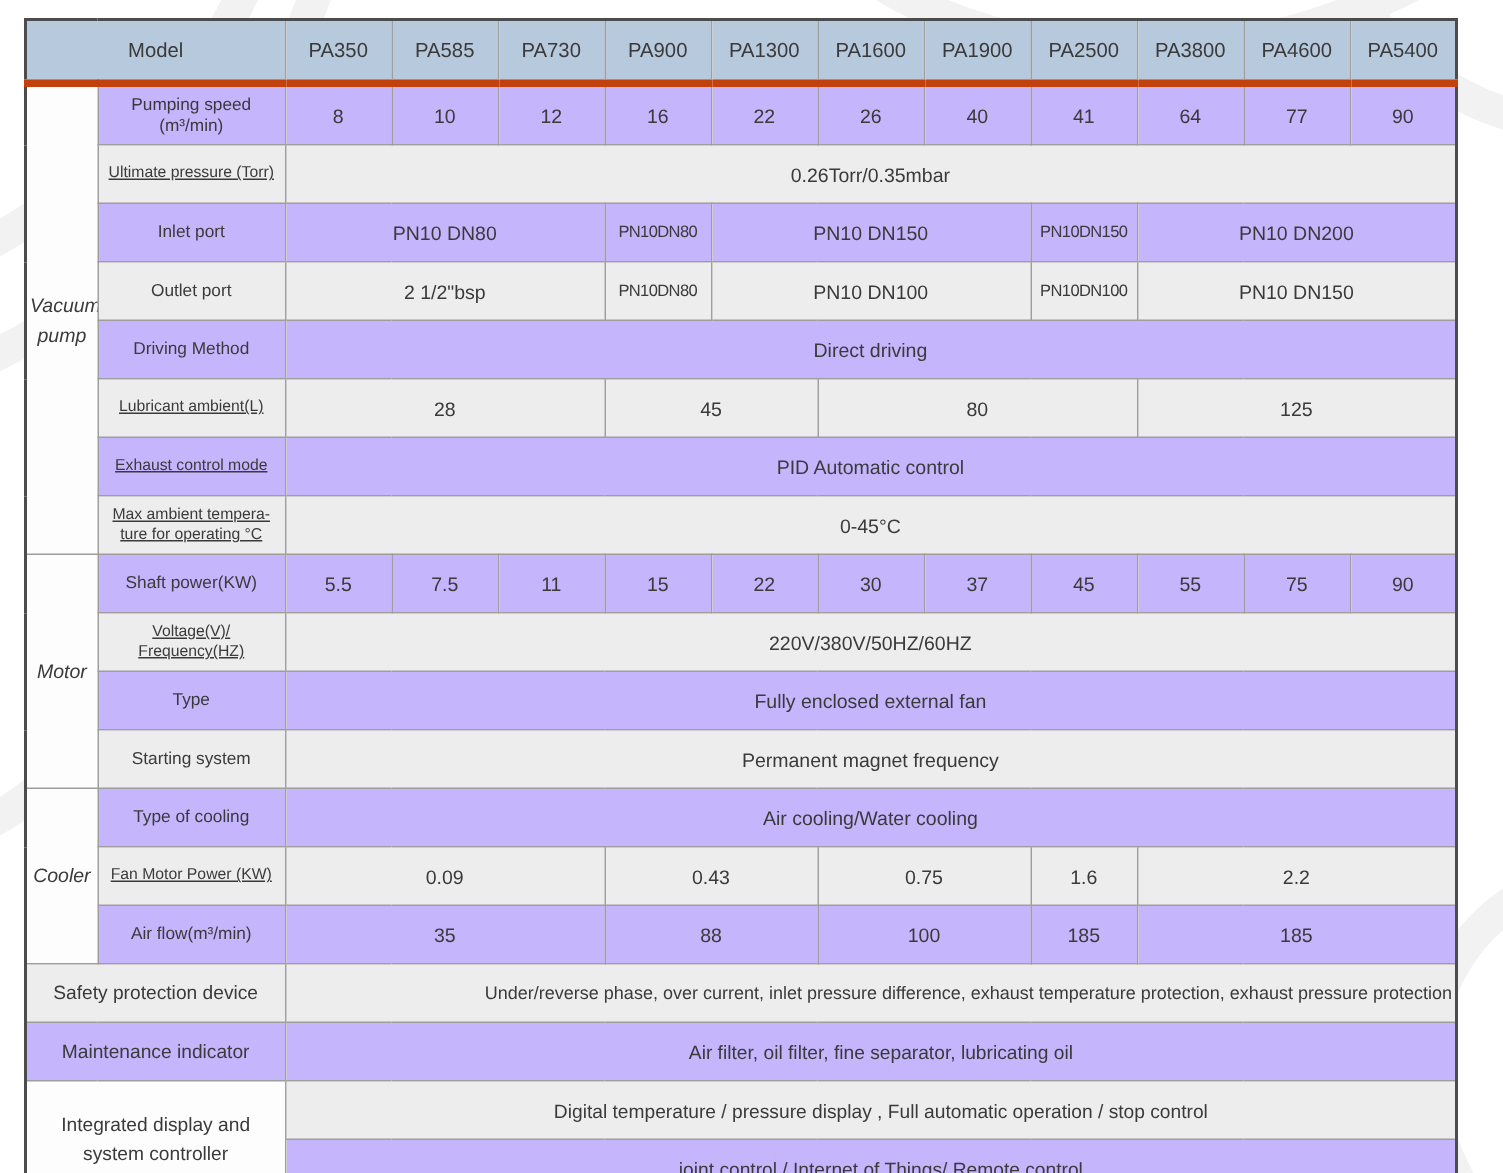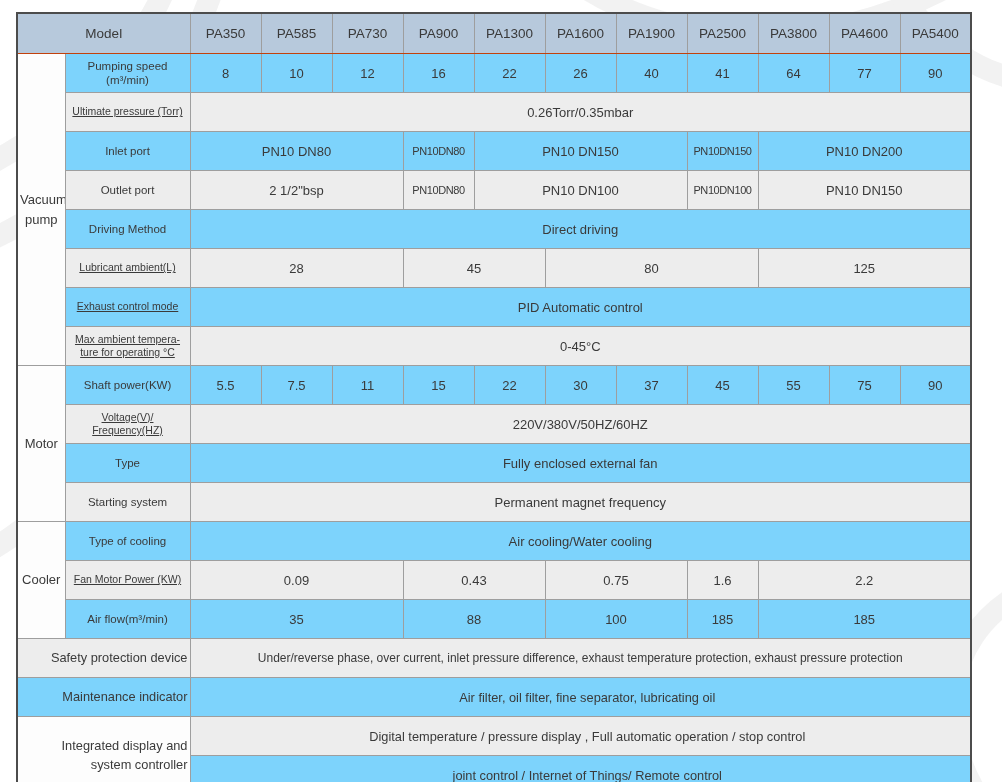--- a/index.html
+++ b/index.html
@@ -20,33 +20,33 @@
     border:1px solid #9e9e9e;
     text-align:center;vertical-align:middle;
     font-size:13px;color:#3a3a3a;
     padding:1px 2px;
     overflow:hidden;
     height:36px;
   }
   tr.hdr td{
     background:#b7c9dc;
     font-size:13.5px;
-    border-bottom:1px solid #c2410c;
+    border-bottom:5px solid #c2410c;
     height:37px;
     margin-top:21px;
   }
   tr.g td{background:#ededed;}
-  tr.w td{background:#7dd3fc;}
-  td.section{background:#fdfdfd !important;font-size:13px;line-height:1.5;}
+  tr.w td{background:#c4b5fd;}
+  td.section{background:#fdfdfd !important;font-size:13px;line-height:1.5;font-style:italic;}
   td.label{font-size:11.5px;line-height:1.25;}
   td.label .l2{display:block;}
   td.lsm{font-size:10.5px;line-height:1.25;text-decoration:underline;}
   td.cond{font-size:11px;letter-spacing:-0.4px;margin-left:41px;}
-  td.biglabel{font-size:12.8px;line-height:1.45;text-align:right;}
-  td.longtext{font-size:12px;}
+  td.biglabel{font-size:12.8px;line-height:1.45;}
+  td.longtext{font-size:12px;text-align:right;}
   td.mval{font-size:12.8px;padding-left:16px;}
 </style>
 </head>
 <body>
 
 <svg class="watermark" width="1002" height="782" viewBox="0 0 1002 782">
   <g fill="none" stroke="#efefef" stroke-width="22" opacity="0.8">
     <path d="M -40 180 C 80 120, 160 40, 180 -60"></path>
     <path d="M -60 260 C 90 210, 200 90, 230 -80"></path>
     <path d="M -30 560 C 60 520, 110 440, 100 340"></path>

